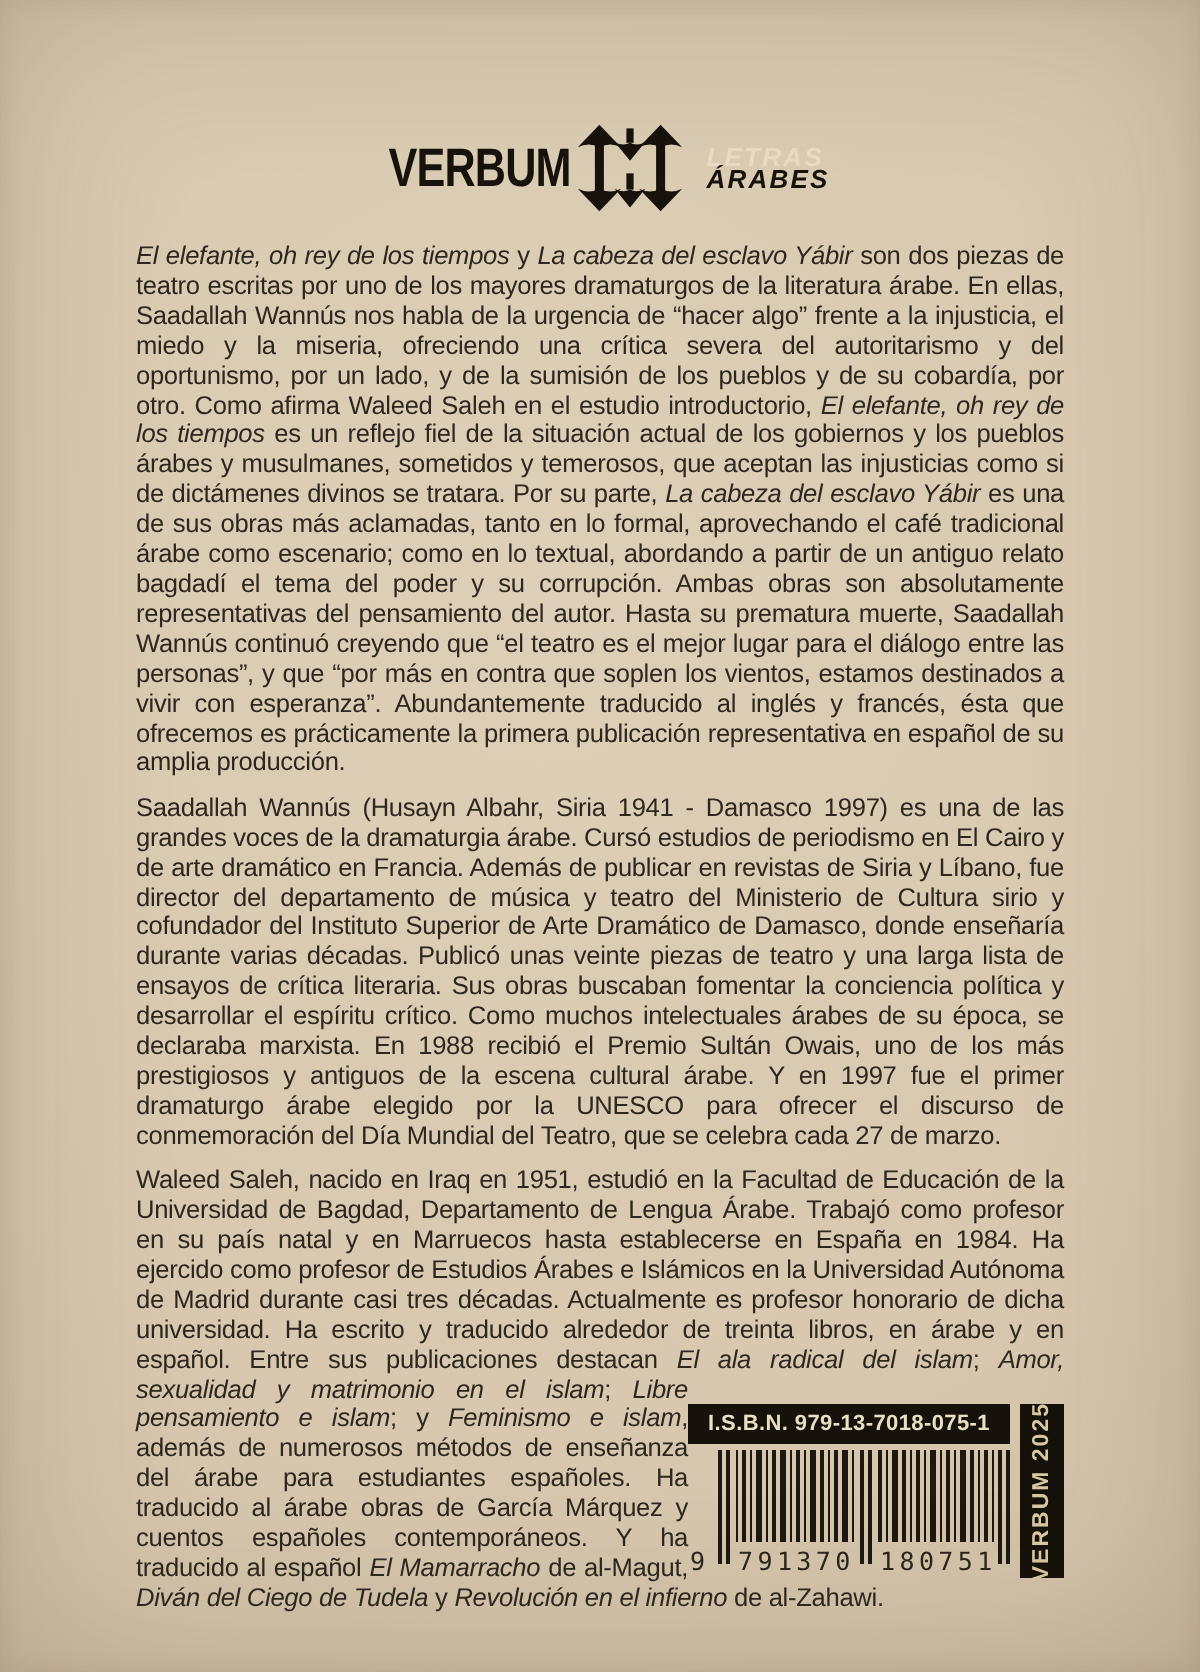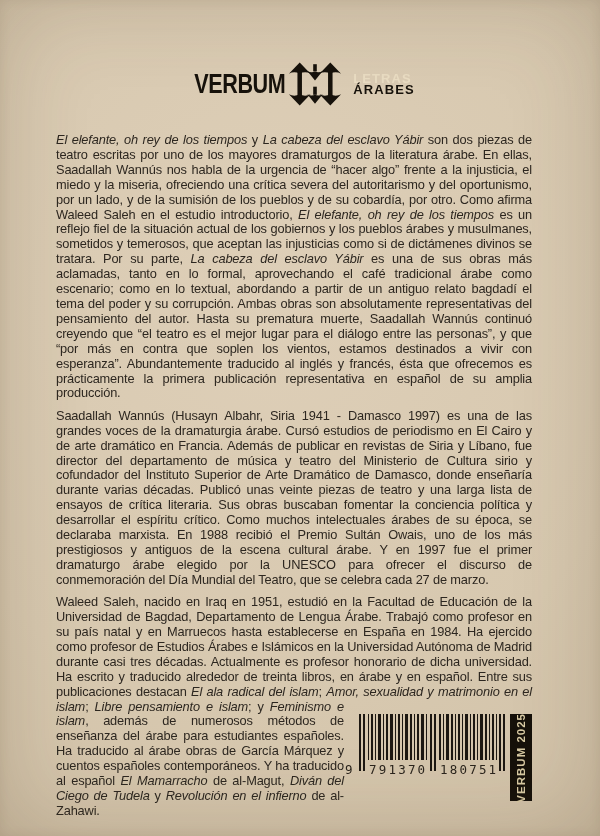--- a/index.html
+++ b/index.html
@@ -18,30 +18,29 @@
   .header{
     position:absolute;top:62px;left:0;right:0;
     display:flex;justify-content:center;align-items:center;gap:11px;
   }
   .brand{
     display:block;width:92px;white-space:nowrap;
     font-weight:800;font-size:27px;line-height:1;color:#17120b;letter-spacing:-.5px;
     transform:scaleX(.8);transform-origin:center;
   }
   .logo-icon{width:54px;height:44px;display:block;}
-  .collection{display:flex;flex-direction:column;justify-content:center;line-height:11.5px;font-weight:800;font-size:13px;letter-spacing:1.1px;}
+  .collection{display:flex;flex-direction:column;justify-content:center;line-height:11.5px;font-weight:800;font-size:13px;letter-spacing:1.1px;font-style:italic;}
   .collection .l1{color:#e9dcc2;}
   .collection .l2{color:#17120b;}
   
   .textcol{
-    position:absolute;left:56px;right:68px;top:121px;
+    position:absolute;left:68px;right:68px;top:121px;
     color:#2d2720;font-size:12.8px;line-height:14.9px;
     text-align:justify;letter-spacing:-.15px;
     hyphens:none;
-    margin-top:12px;
   }
   .p{margin:0 0 7.5px 0;}
   .p b{font-weight:400;}
   .p i{font-style:italic;}
   
   .isbn-float{
     float:right;width:188px;height:88px;
     margin:119px 0 6px 10px;
     shape-outside:border-box;
     display:flex;gap:5px;
@@ -97,20 +96,21 @@
       <span><i>El elefante, oh rey de los tiempos</i><span> y </span><i>La cabeza del esclavo Yábir</i><span> son dos piezas de teatro escritas por uno de los mayores dramaturgos de la literatura árabe. En ellas, Saadallah Wannús nos habla de la urgencia de “hacer algo” frente a la injusticia, el miedo y la miseria, ofreciendo una crítica severa del autoritarismo y del oportunismo, por un lado, y de la sumisión de los pueblos y de su cobardía, por otro. Como afirma Waleed Saleh en el estudio introductorio, </span><i>El elefante, oh rey de los tiempos</i><span> es un reflejo fiel de la situación actual de los gobiernos y los pueblos árabes y musulmanes, sometidos y temerosos, que aceptan las injusticias como si de dictámenes divinos se tratara. Por su parte, </span><i>La cabeza del esclavo Yábir</i><span> es una de sus obras más aclamadas, tanto en lo formal, aprovechando el café tradicional árabe como escenario; como en lo textual, abordando a partir de un antiguo relato bagdadí el tema del poder y su corrupción. Ambas obras son absolutamente representativas del pensamiento del autor. Hasta su prematura muerte, Saadallah Wannús continuó creyendo que “el teatro es el mejor lugar para el diálogo entre las personas”, y que “por más en contra que soplen los vientos, estamos destinados a vivir con esperanza”. Abundantemente traducido al inglés y francés, ésta que ofrecemos es prácticamente la primera publicación representativa en español de su amplia producción.</span></span>
     </p>
 
     <p class="p">
       <span><b>Saadallah Wannús</b><span> (Husayn Albahr, Siria 1941 - Damasco 1997) es una de las grandes voces de la dramaturgia árabe. Cursó estudios de periodismo en El Cairo y de arte dramático en Francia. Además de publicar en revistas de Siria y Líbano, fue director del departamento de música y teatro del Ministerio de Cultura sirio y cofundador del Instituto Superior de Arte Dramático de Damasco, donde enseñaría durante varias décadas. Publicó unas veinte piezas de teatro y una larga lista de ensayos de crítica literaria. Sus obras buscaban fomentar la conciencia política y desarrollar el espíritu crítico. Como muchos intelectuales árabes de su época, se declaraba marxista. En 1988 recibió el Premio Sultán Owais, uno de los más prestigiosos y antiguos de la escena cultural árabe. Y en 1997 fue el primer dramaturgo árabe elegido por la UNESCO para ofrecer el discurso de conmemoración del Día Mundial del Teatro, que se celebra cada 27 de marzo.</span></span>
     </p>
 
     <p class="p">
       <span class="isbn-float">
         <span class="isbn-left">
+          <span class="isbn-box">I.S.B.N. 979-13-7018-075-1</span>
           <svg class="barcode" viewBox="0 0 160 64" aria-hidden="true">
 
             <rect class="bc-bar" x="14" y="0" width="2" height="57"></rect>
               <rect class="bc-bar" x="18" y="0" width="2" height="57"></rect>
             <rect class="bc-bar" x="85" y="0" width="2" height="57"></rect>
               <rect class="bc-bar" x="89" y="0" width="2" height="57"></rect>
             <rect class="bc-bar" x="154" y="0" width="2" height="57"></rect>
               <rect class="bc-bar" x="158" y="0" width="2" height="57"></rect>
 
             <rect class="bc-bar" x="23" y="0" width="1" height="46"></rect>

